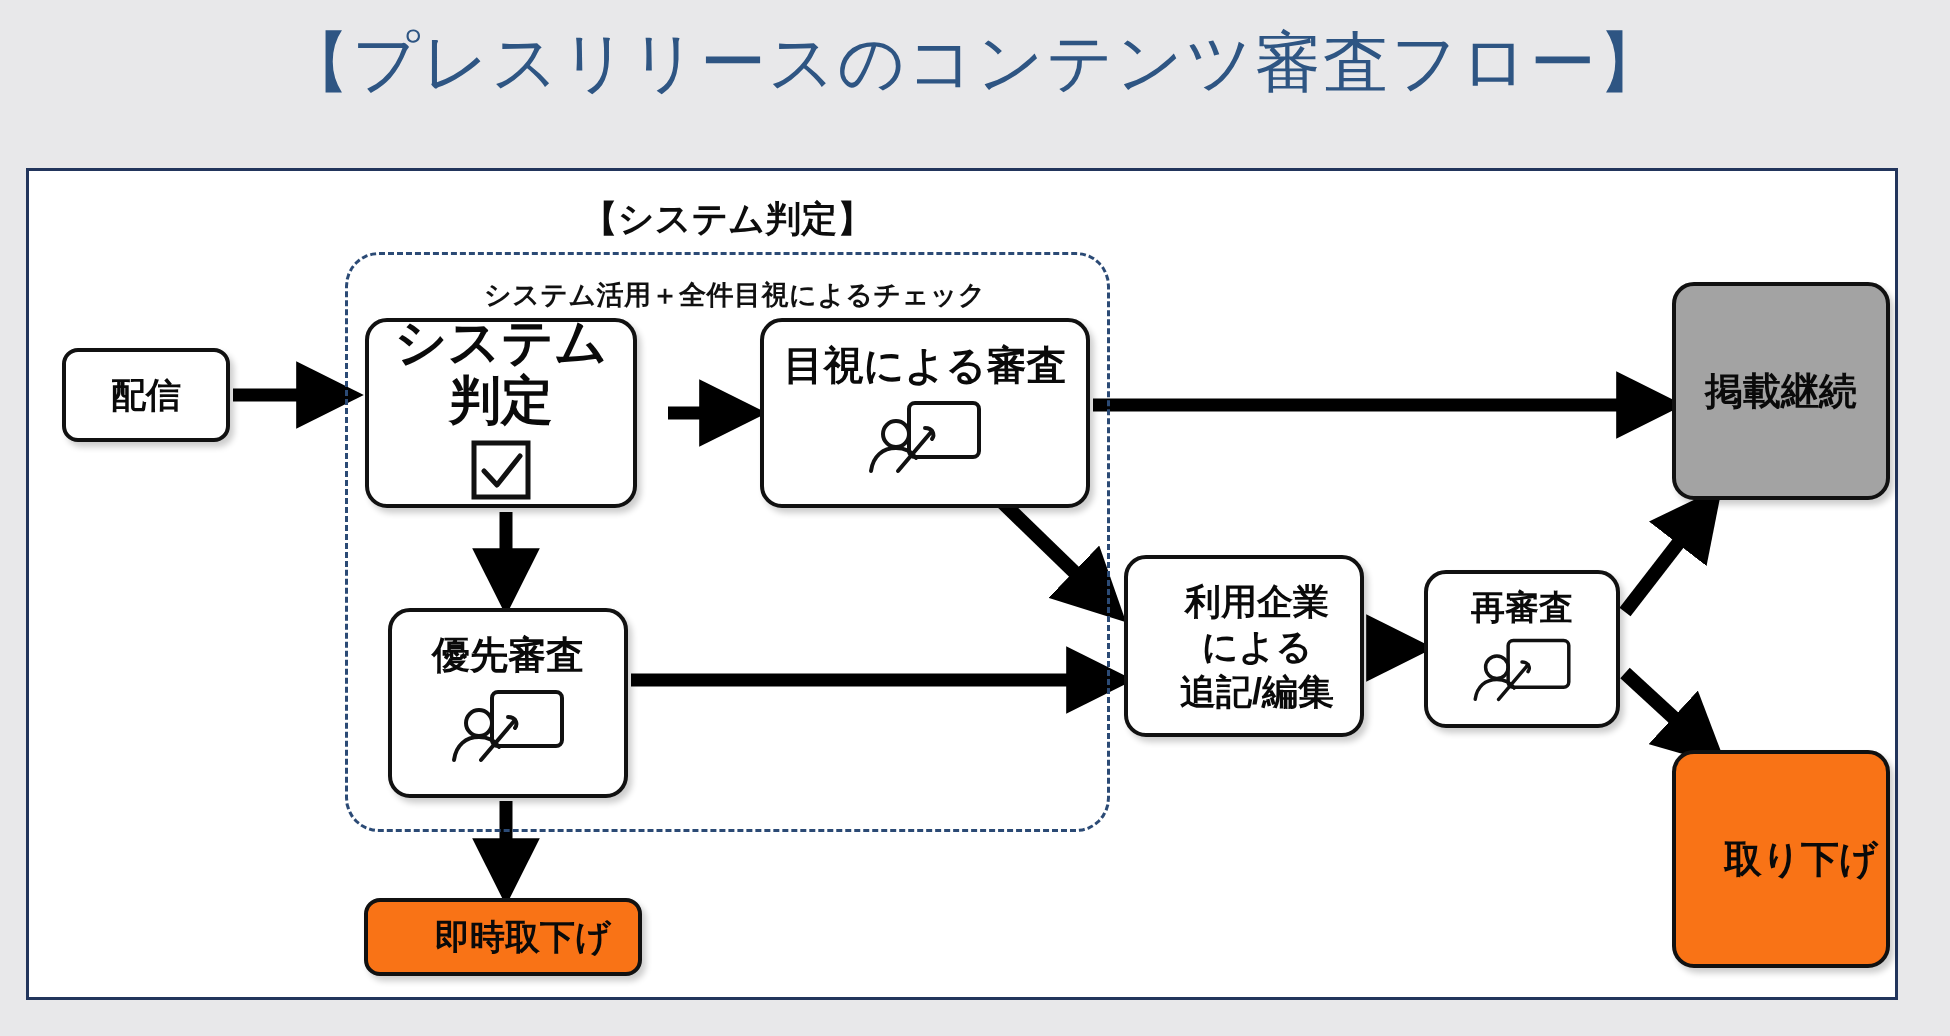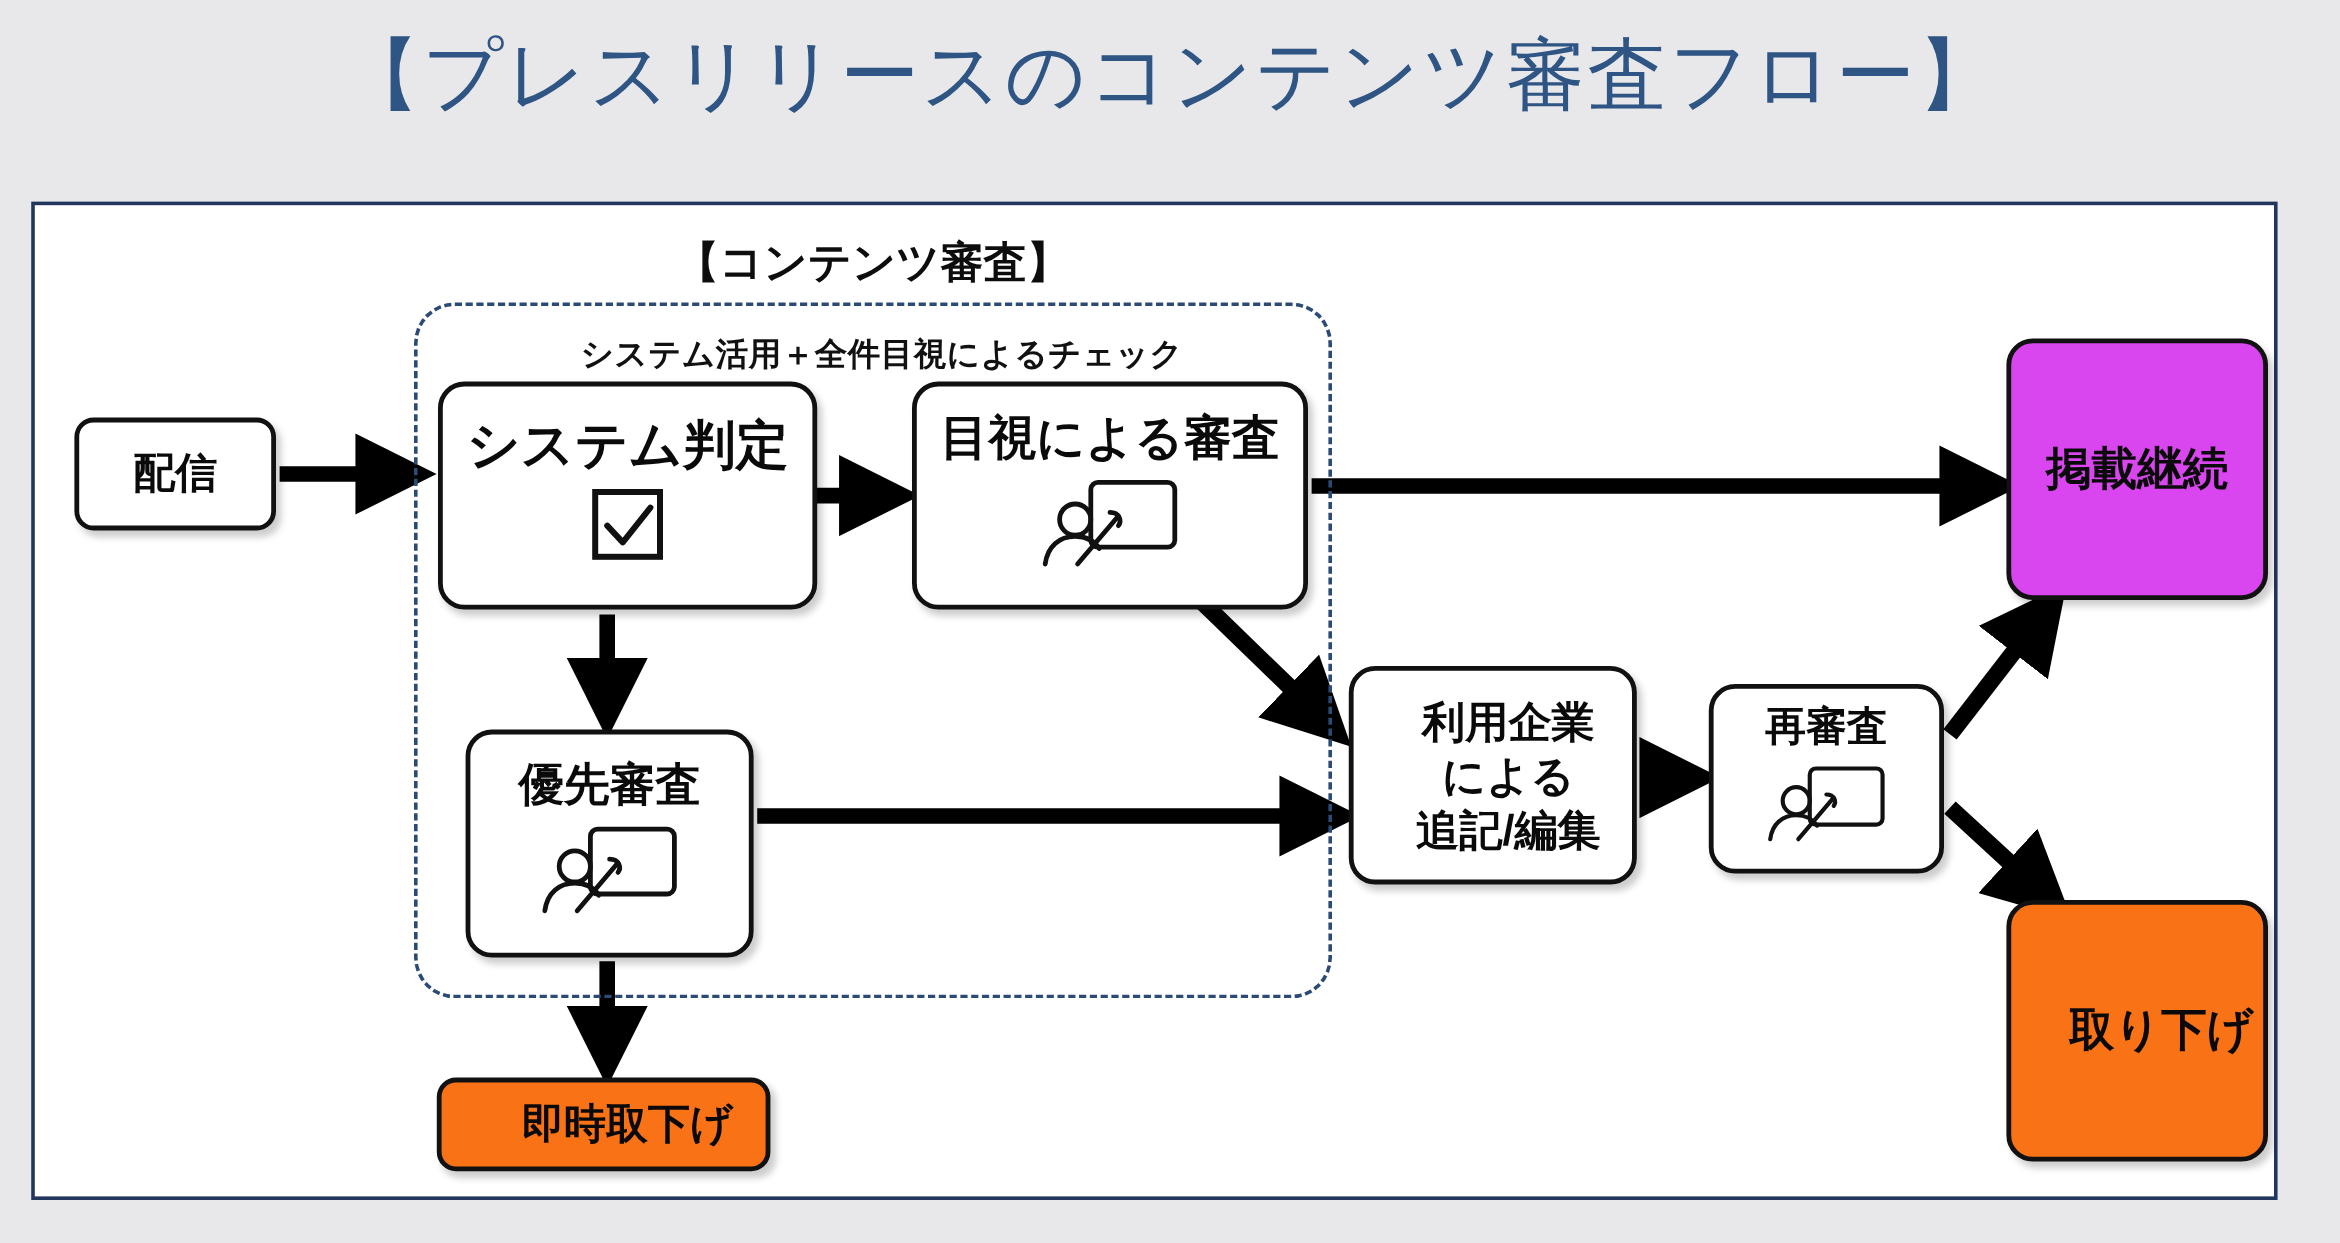--- a/index.html
+++ b/index.html
@@ -69,25 +69,25 @@
     align-items:center;
     justify-content:center;
     color:#0a0a0a;
     font-weight:bold;
     text-align:center;
   }
   .node .lbl{line-height:1.12;white-space:pre-line;}
 
   .node.small{border-radius:18px;border-width:4px;}
   .node.grey{background:#f97316;padding-left:40px;}
-  .node.cream{background:#d946ef;}
+  .node.cream{background:#a3a3a3;}
 
   
   #n-haishin   {left:62px; top:348px; width:168px;height:94px;  font-size:35px;border-radius:16px;}
-  #n-system    {left:365px;top:318px; width:316px;height:190px; font-size:44px;}
+  #n-system    {left:365px;top:318px; width:272px;height:190px; font-size:52px;}
   #n-mokushi   {left:760px;top:318px; width:330px;height:190px; font-size:40px;}
   #n-yusen     {left:388px;top:608px; width:240px;height:190px; font-size:38px;}
   #n-sokuji    {left:364px;top:898px; width:278px;height:78px;  font-size:35px;border-radius:16px;}
   #n-riyou     {left:1124px;top:555px;width:240px;height:182px; font-size:36px;padding-left:26px;}
   #n-saishinsa {left:1424px;top:570px;width:196px;height:158px; font-size:34px;}
   #n-keisai    {left:1672px;top:282px;width:218px;height:218px; font-size:38px;}
   #n-torisage  {left:1672px;top:750px;width:218px;height:218px; font-size:38px;}
 
   
   .node .icon{margin-top:10px;display:block;}
@@ -125,21 +125,21 @@
     <line x1="506" y1="801" x2="506" y2="872" stroke="#000" stroke-width="13" marker-end="url(#ah)"></line>
 
     <line x1="1367" y1="648" x2="1400" y2="648" stroke="#000" stroke-width="13" marker-end="url(#ah)"></line>
 
     <line x1="1625" y1="612" x2="1700" y2="515" stroke="#000" stroke-width="14" marker-end="url(#ah)"></line>
 
     <line x1="1625" y1="673" x2="1700" y2="742" stroke="#000" stroke-width="14" marker-end="url(#ah)"></line>
   </svg>
 
   <div class="dashed-group"></div>
-  <div class="group-label">【コンテンツ審査】</div>
+  <div class="group-label">【システム判定】</div>
   <div class="group-sub">システム活用＋全件目視によるチェック</div>
 
   <div class="node small" id="n-haishin">
     <span class="lbl">配信</span>
   </div>
 
   <div class="node" id="n-system">
     <span class="lbl">システム判定</span>
     <span class="icon">
       <svg width="62" height="62" viewBox="0 0 62 62">

